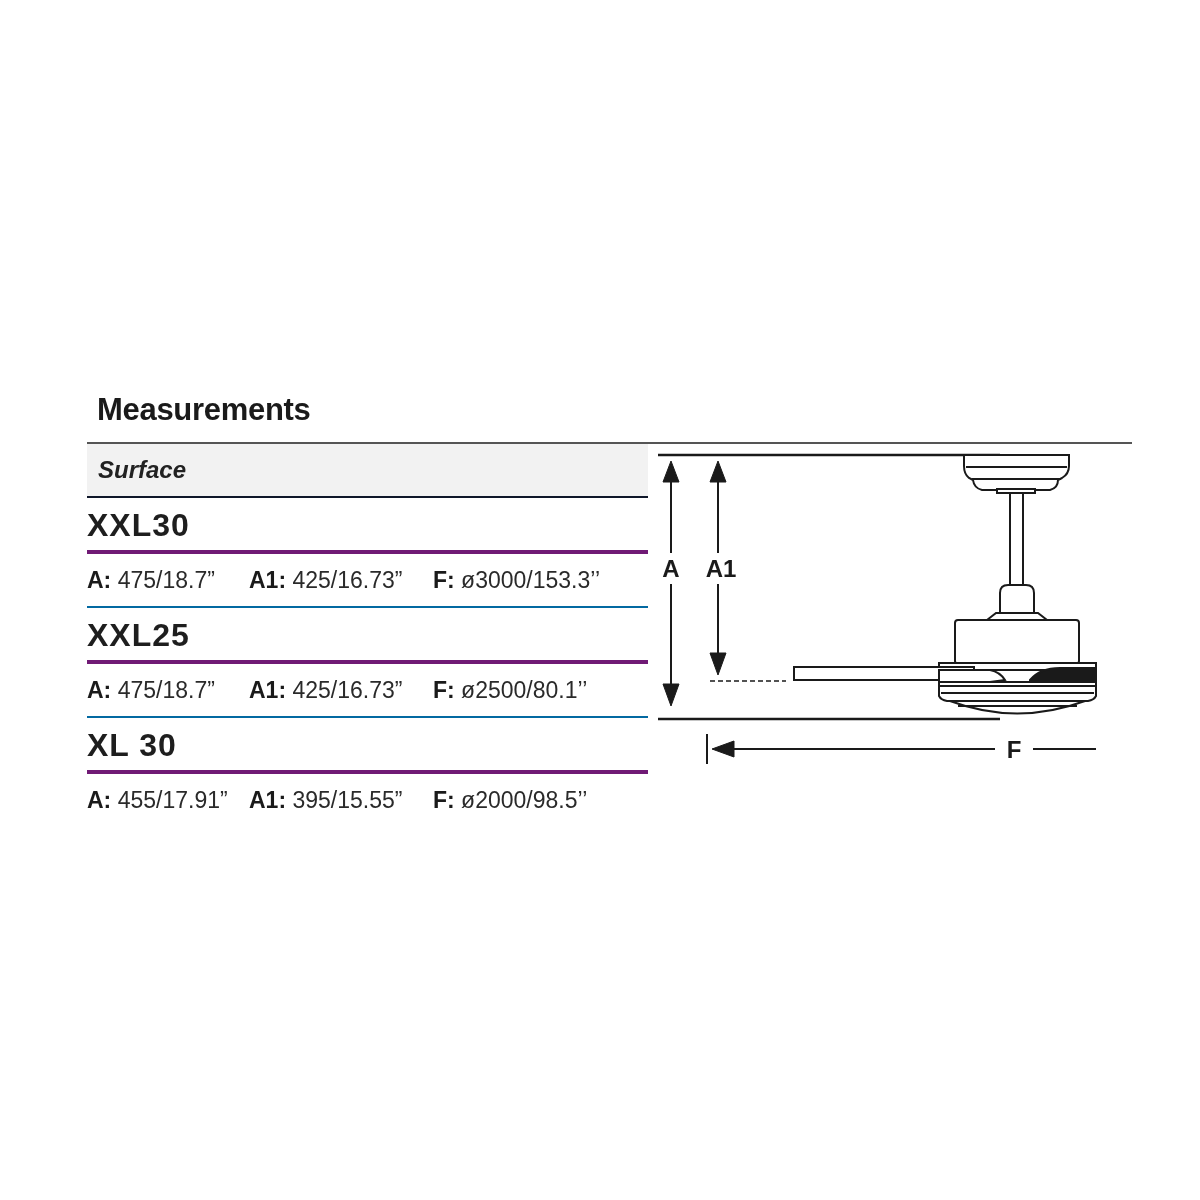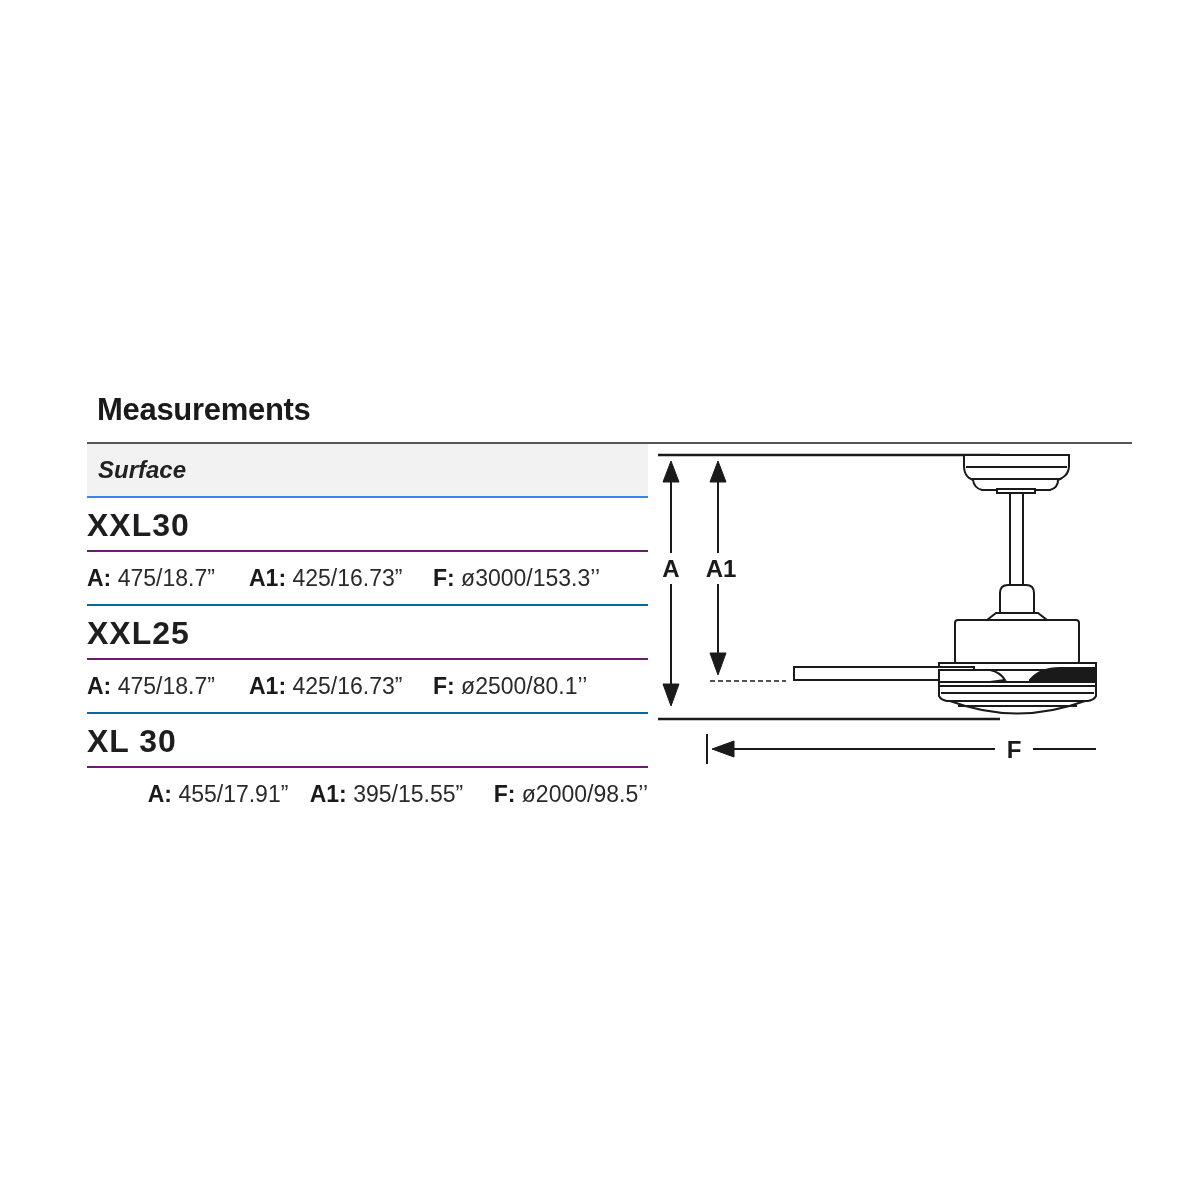--- a/index.html
+++ b/index.html
@@ -2,29 +2,29 @@
 <html><head>
 <meta charset="utf-8">
 <style>
   html, body { margin:0; padding:0; background:#ffffff; }
   body { width:1200px; height:1200px; position:relative; overflow:hidden;
          font-family:"Liberation Sans", "DejaVu Sans", sans-serif; color:#1e1e1e; }
   .title { position:absolute; left:97px; top:392px; font-size:31px; font-weight:bold;
            color:#1a1a1a; letter-spacing:-0.3px; }
   .top-rule { position:absolute; left:87px; top:442px; width:1045px; height:2px; background:#555; }
   .table { position:absolute; left:87px; top:444px; width:561px; }
-  .surface-row { height:52px; background:#f2f2f2; border-bottom:2px solid #3b82f6;
+  .surface-row { height:52px; background:#f2f2f2; border-bottom:2px solid #0f172a;
                  display:flex; align-items:center; }
   .surface-row span { margin-left:11px; font-size:24px; font-weight:bold; font-style:italic;
                       color:#222; }
-  .model-row { height:52px; border-bottom:2px solid #701a75; display:flex; align-items:center; }
+  .model-row { height:52px; border-bottom:4px solid #701a75; display:flex; align-items:center; }
   .model-row span { font-size:32px; font-weight:bold; color:#1e1e1e; letter-spacing:1px; margin-top:2px; }
   .spec-row { height:52px; border-bottom:2px solid #0369a1; display:flex; align-items:center;
               font-size:23px; color:#2a2a2a; white-space:nowrap; }
-  .spec-row.last { border-bottom:none;justify-content:flex-end; }
+  .spec-row.last { border-bottom:none; }
   .spec-row .k { font-weight:bold; color:#1a1a1a; }
   .spec-row .item { display:inline-block; }
   .diagram { position:absolute; left:0; top:0; width:1200px; height:1200px; pointer-events:none; }
 </style>
 </head>
 <body>
 
 <div class="title">Measurements</div>
 <div class="top-rule"></div>
 

